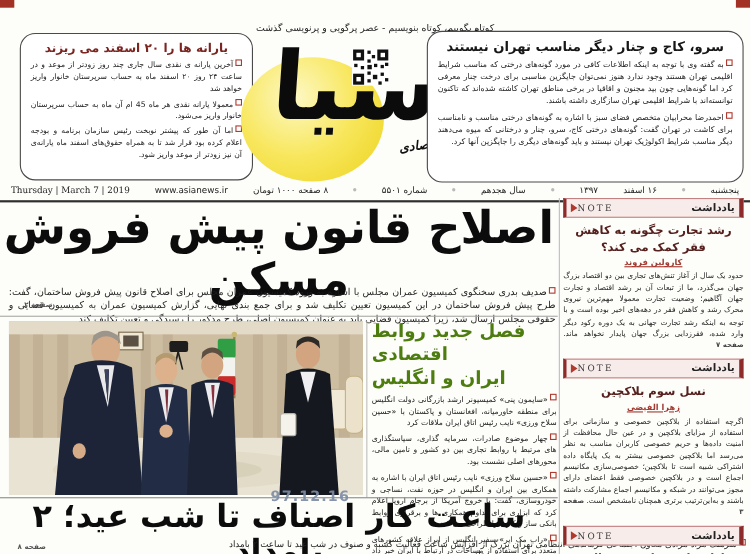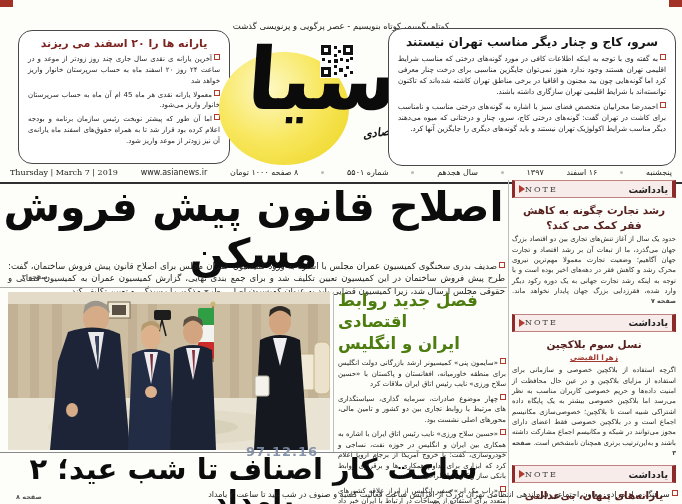--- a/index.html
+++ b/index.html
@@ -235,20 +235,21 @@
   <div class="notes">
 
     <div class="note-header" style="margin-top:0">
       <span class="note-en">
           <span class="tri"></span>
           <span>NOTE</span>
         </span>
       <span class="note-fa">یادداشت</span>
     </div>
     <div class="note-title">رشد تجارت چگونه به کاهش فقر کمک می کند؟</div>
+    <div class="note-author">کارولین فروند</div>
     <div class="note-body"><span>حدود یک سال از آغاز تنش‌های تجاری بین دو اقتصاد بزرگ جهان می‌گذرد، ما از تبعات آن بر رشد اقتصاد و تجارت جهان آگاهیم؛ وضعیت تجارت معمولا مهم‌ترین نیروی محرک رشد و کاهش فقر در دهه‌های اخیر بوده است و با توجه به اینکه رشد تجارت جهانی به یک دوره رکود دیگر وارد شده، فقرزدایی بزرگ جهان پایدار نخواهد ماند.</span> <span class="pageref">صفحه ۷</span></div>
 
     <div class="note-header">
       <span class="note-en">
           <span class="tri"></span>
           <span>NOTE</span>
         </span>
       <span class="note-fa">یادداشت</span>
     </div>
     <div class="note-title">نسل سوم بلاکچین</div>

